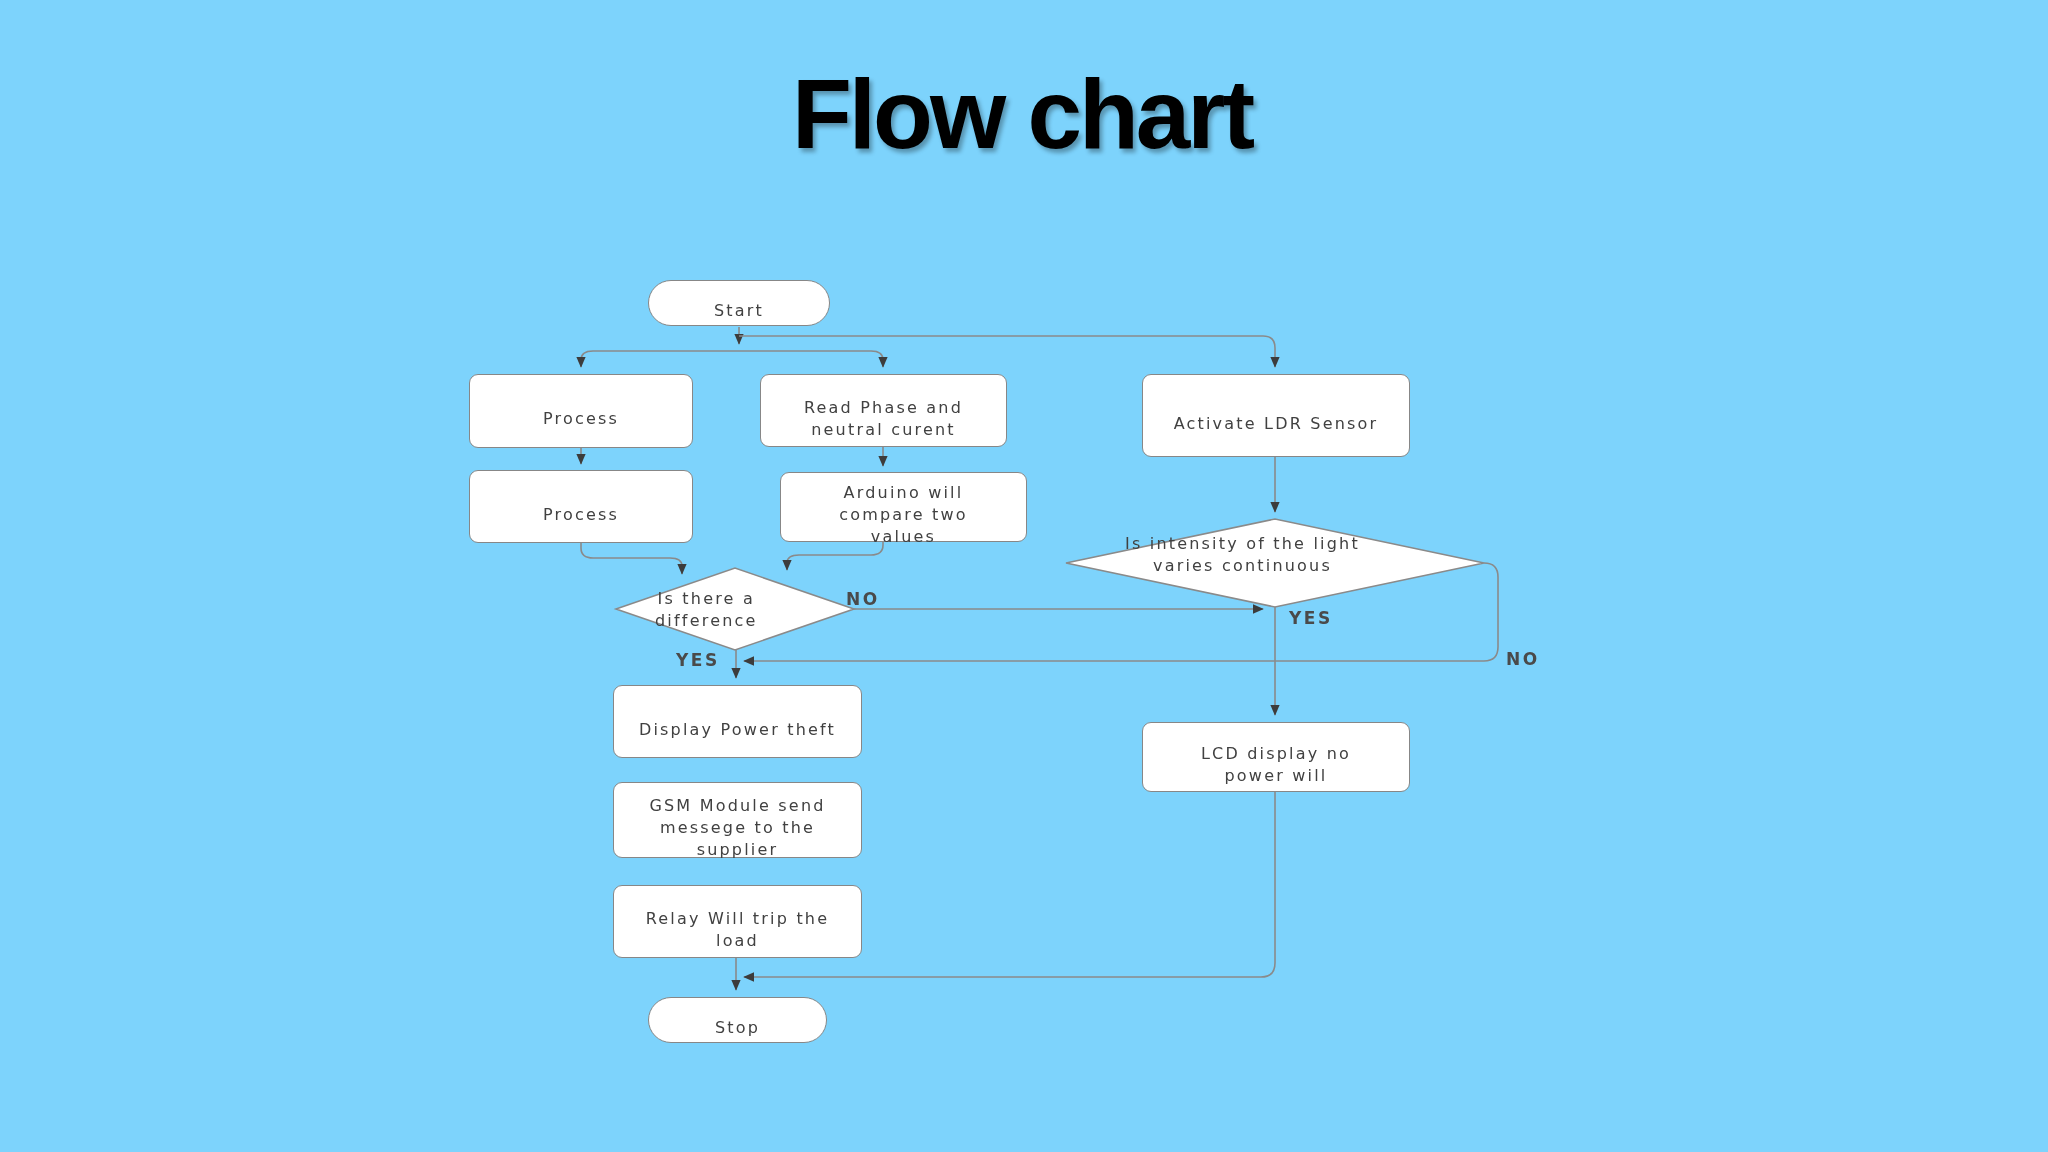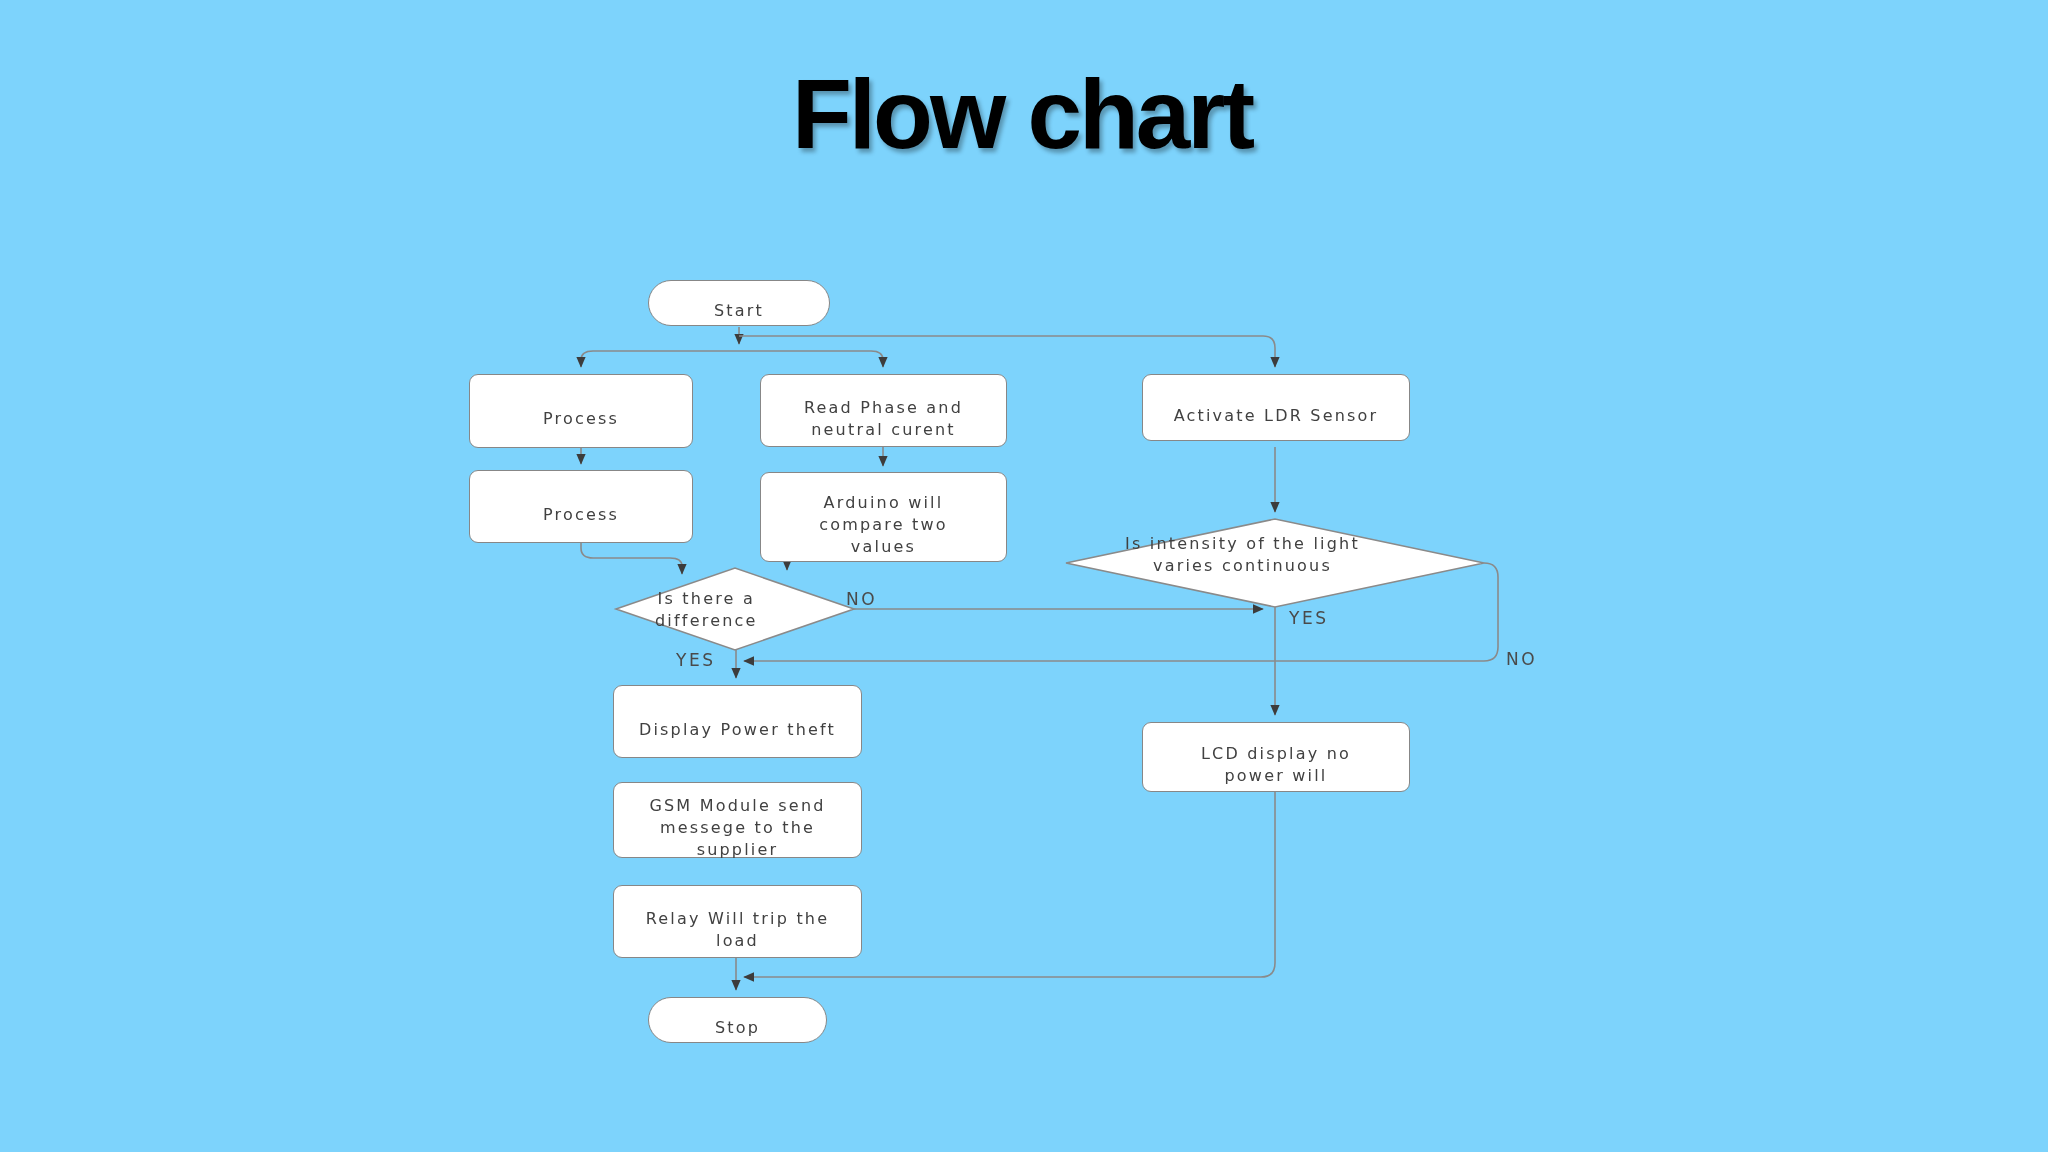--- a/index.html
+++ b/index.html
@@ -13,21 +13,21 @@
   .node{position:absolute;box-sizing:border-box;background:#ffffff;
         border:1.6px solid #878787;border-radius:9px;
         display:flex;align-items:center;justify-content:center;text-align:center;
         color:#414141;font-size:16px;letter-spacing:2.2px;line-height:22px;}
   .node.oval{border-radius:24px;}
   .node span{white-space:pre-line;margin-top:16px;}
   .dlabel{position:absolute;box-sizing:border-box;display:flex;align-items:flex-start;
           justify-content:flex-start;text-align:center;color:#414141;font-size:16px;
           letter-spacing:2.2px;line-height:22px;}
   .dlabel span{white-space:pre-line;}
-  .elabel{position:absolute;color:#4a4a4a;font-size:17px;letter-spacing:2.5px;}
+  .elabel{position:absolute;color:#4a4a4a;font-size:17px;letter-spacing:2.5px;font-weight:bold;}
 </style>
 </head>
 <body>
 
 <div id="canvas">
 
   <div id="title">Flow chart</div>
 
   <svg class="wires" width="2048" height="1152" viewBox="0 0 2048 1152">
     <defs>
@@ -64,29 +64,29 @@
 
   <div class="node" style="left:469px;top:374px;width:224px;height:74px">
     <span>Process</span>
   </div>
 
   <div class="node" style="left:760px;top:374px;width:247px;height:73px">
     <span>Read Phase and
 neutral curent</span>
   </div>
 
-  <div class="node" style="left:1142px;top:374px;width:268px;height:67px">
+  <div class="node" style="left:1142px;top:374px;width:268px;height:83px">
     <span>Activate LDR Sensor</span>
   </div>
 
   <div class="node" style="left:469px;top:470px;width:224px;height:73px">
     <span>Process</span>
   </div>
 
-  <div class="node" style="left:760px;top:472px;width:247px;height:90px">
+  <div class="node" style="left:780px;top:472px;width:247px;height:70px">
     <span>Arduino will
 compare two
 values</span>
   </div>
 
   <div class="dlabel" style="left:655px;top:588px;width:160px">
     <span>Is there a
 difference</span>
   </div>
 

